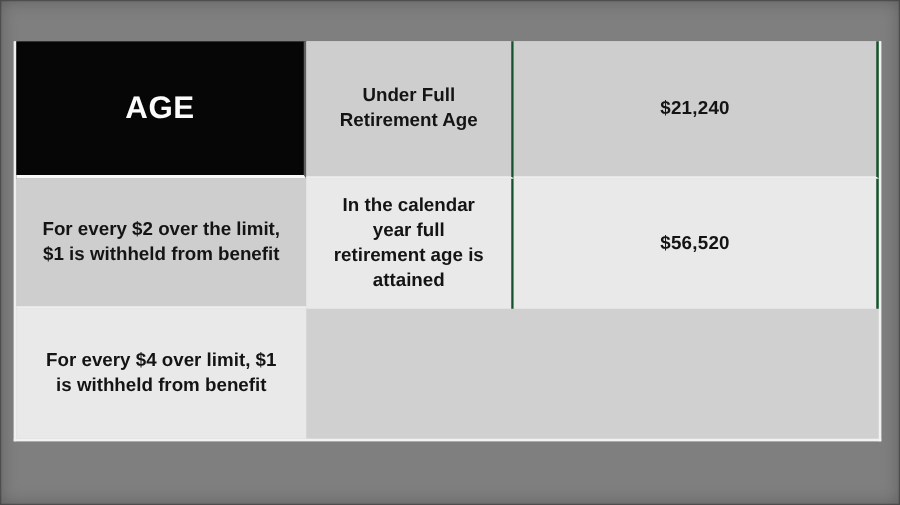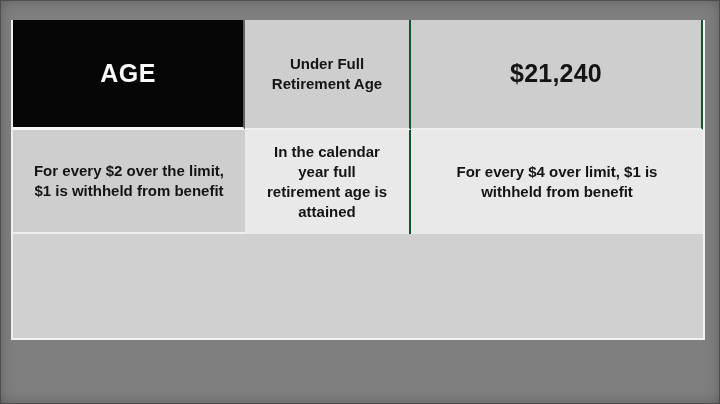--- a/index.html
+++ b/index.html
@@ -17,21 +17,21 @@
   }
   .vignette {
     position: absolute;
     inset: 0;
     pointer-events: none;
     box-shadow: inset 0 0 0 1px rgba(40,40,40,0.45), inset 0 0 14px rgba(30,30,30,0.35);
   }
   .tbl {
     position: absolute;
     left: 11px;
-    top: 20px;
+    top: 33px;
     width: 694px;
     height: 320px;
     box-sizing: border-box;
     border-left: 2px solid #f2f2f2;
     border-right: 2px solid #f2f2f2;
     border-bottom: 2px solid #f2f2f2;
     display: grid;
     grid-template-columns: 232px 166px 292px;
     grid-template-rows: 110px 104px 104px;
     background: #d0d0d0;
@@ -56,34 +56,35 @@
   
   .bcell {
     color: #141414;
     font-size: 15px;
     line-height: 1.35;
     padding: 0 18px;
   }
   .bcell.divider { border-right: 2px solid #14532d; }
   .row1 { background: #cecece; border-bottom: 2px solid #eeeeee; }
   .row2 { background: #e9e9e9; text-align: center; }
-  .income { font-size: 25px; letter-spacing: 0.2px; }
+  .income { font-size: 15px; letter-spacing: 0.2px; }
 </style>
 </head>
 <body>
 
 <div class="page">
 
   <div class="tbl">
 
     <div class="cell hcell divider">AGE</div>
 
     <div class="cell bcell row1 divider">Under Full Retirement Age</div>
     <div class="cell bcell row1 divider income">$21,240</div>
     <div class="cell bcell row1">For every $2 over the limit, $1 is withheld from benefit</div>
 
     <div class="cell bcell row2 divider">In the calendar year full retirement age is attained</div>
+    <div class="cell bcell row2 divider income">$56,520</div>
     <div class="cell bcell row2">For every $4 over limit, $1 is withheld from benefit</div>
 
   </div>
 
   <div class="vignette"></div>
 </div>
 
 </body></html>

